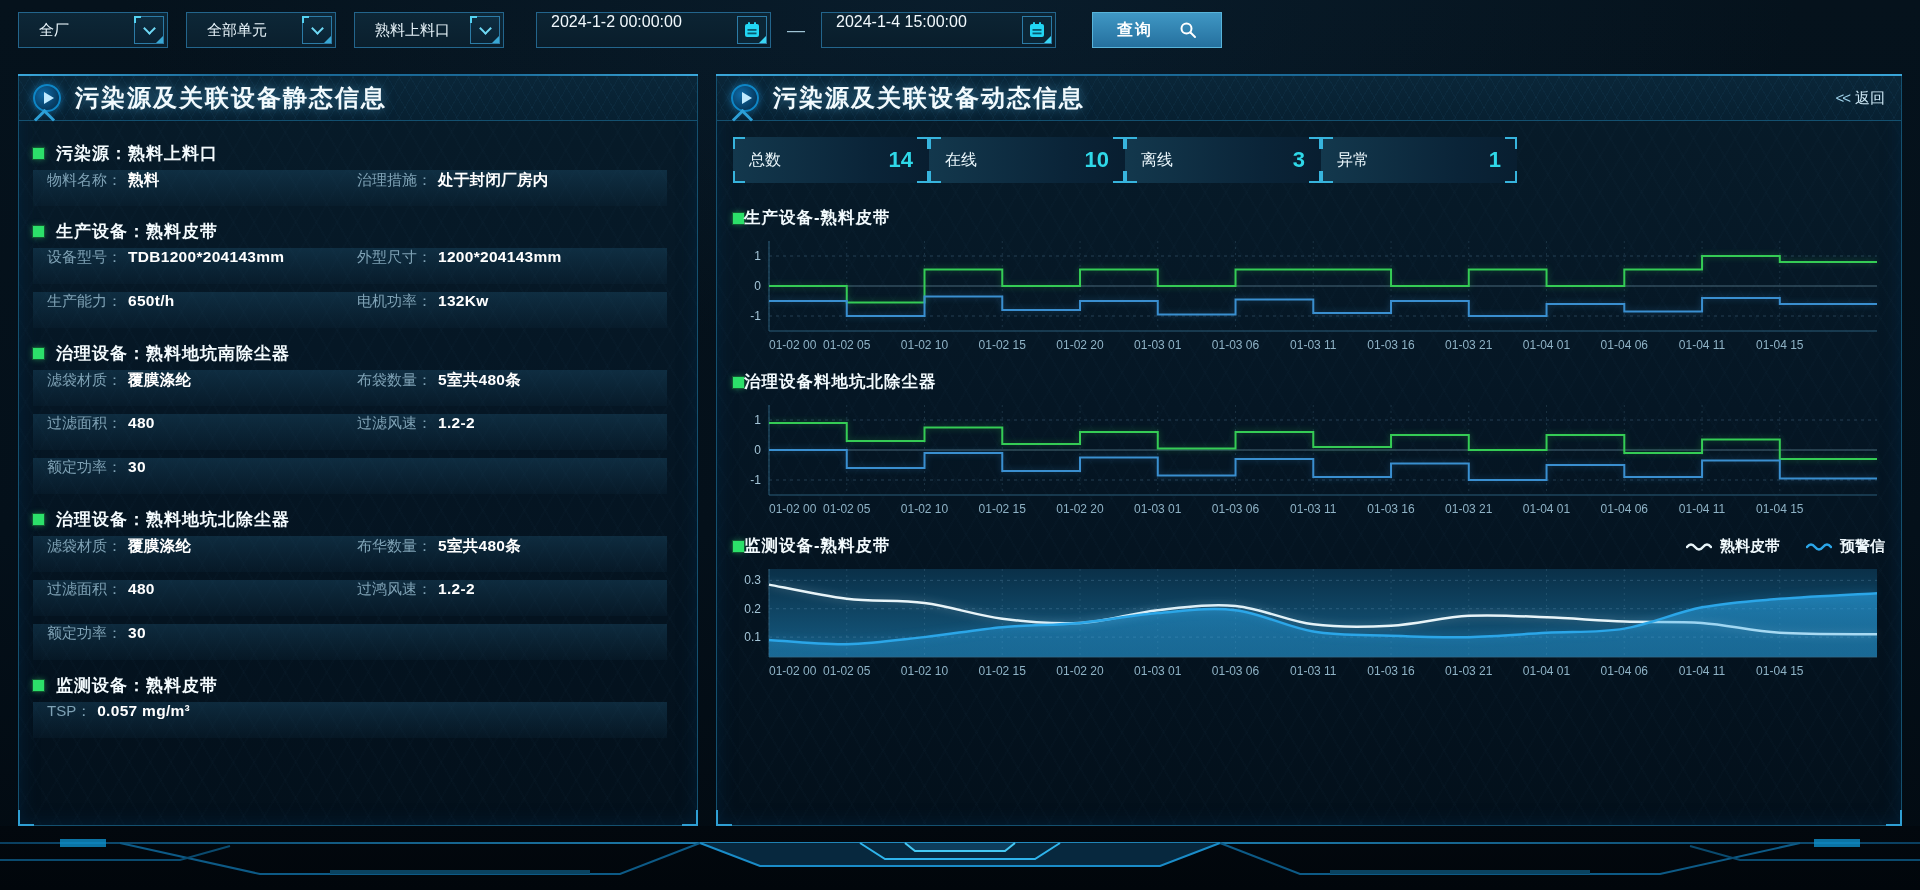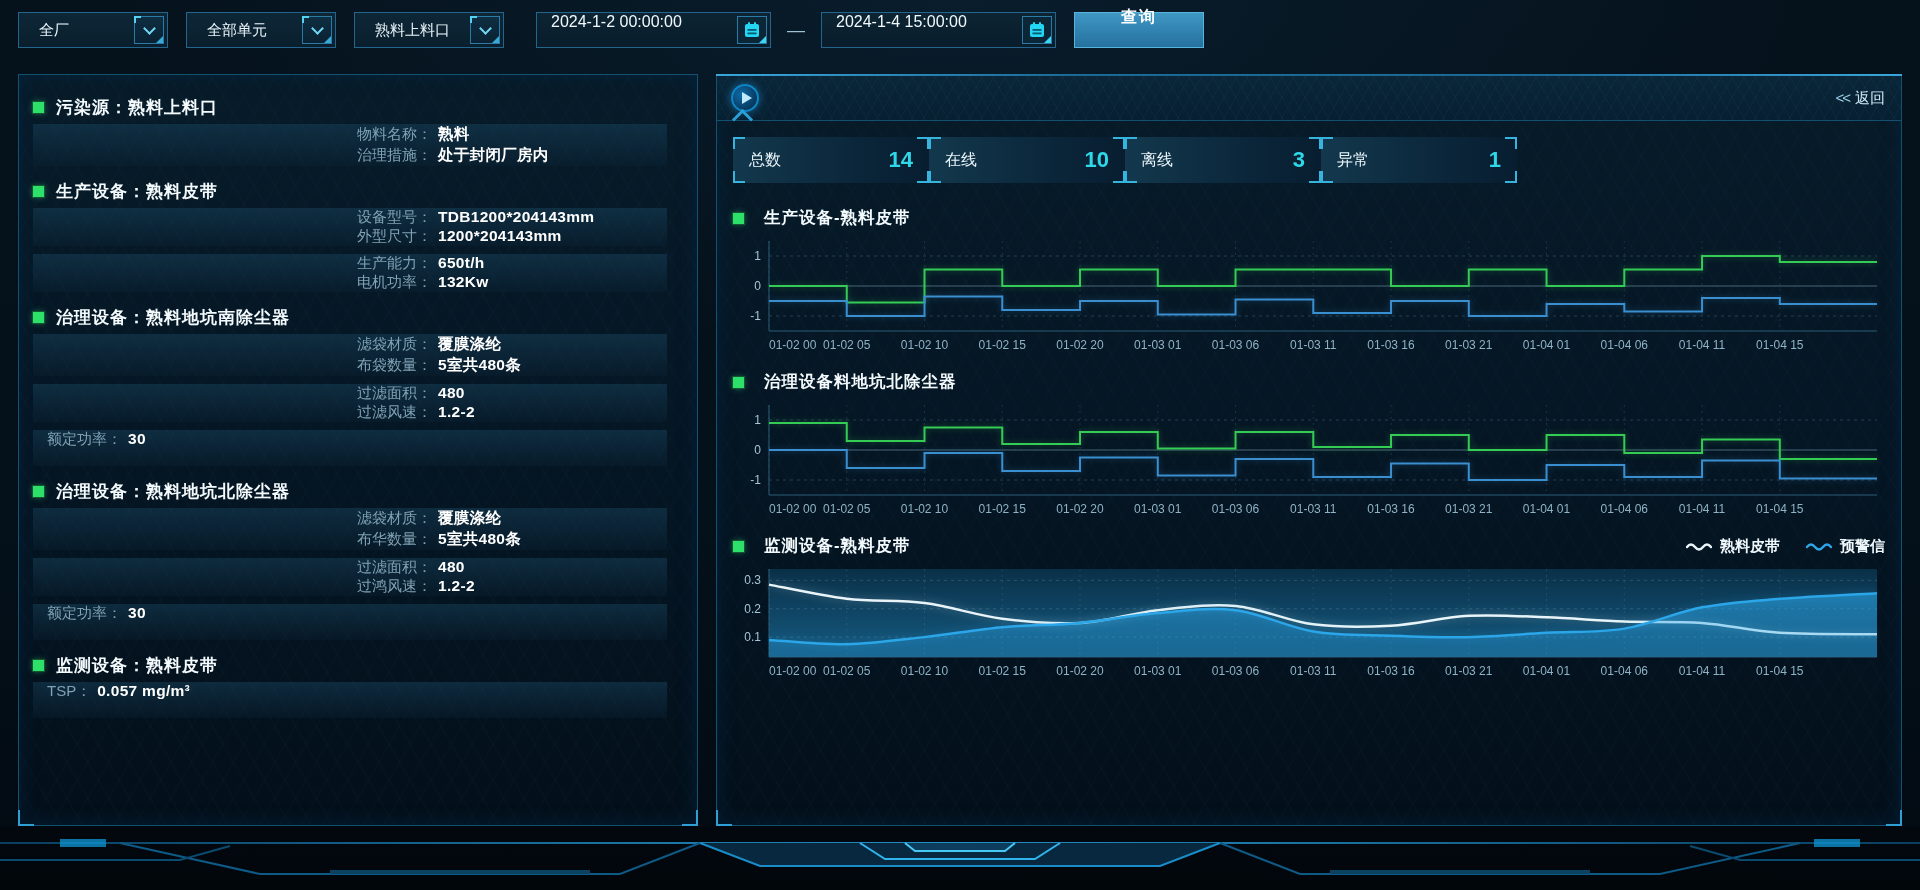--- a/index.html
+++ b/index.html
@@ -75,43 +75,43 @@
   .panel-title { font-size:24px; font-weight:bold; color:#f2fafd; letter-spacing:2px;
     text-shadow:0 0 12px rgba(90,190,240,.55); }
   .back-link { position:absolute; right:16px; top:14px; font-size:15px; color:#cfe9f6; cursor:pointer; }
   .back-link .dbl-chev { color:#9fd2ea; letter-spacing:-2px; margin-right:6px; }
 
   
   .static-body { padding:12px 30px 0 14px; }
   .sec-heading { display:flex; align-items:center; gap:12px; height:34px; margin-top:3px;
     font-size:17px; font-weight:bold; color:#f4fbfe; letter-spacing:1px; }
   .bullet { width:11px; height:11px; background:#2ce06a; box-shadow:0 0 0 1px rgba(20,90,50,.9), 0 0 6px rgba(60,230,130,.5); flex:none; }
-  .info-row { display:flex; min-height:36px; align-items:flex-end; margin:0 0 8px 0; padding:0 0 0 14px;
-    background:linear-gradient(180deg, rgba(26,72,99,.45), rgba(14,42,62,.22));flex-direction:column; }
+  .info-row { display:flex; min-height:36px; align-items:flex-start; margin:0 0 8px 0; padding:0 0 0 14px;
+    background:linear-gradient(180deg, rgba(26,72,99,.45), rgba(14,42,62,.22)); }
   .cell { display:flex; align-items:baseline; width:50%; }
   .cell.full { width:100%; }
   .cell .lbl { color:#7fa2b5; font-size:15px; }
   .cell .val { color:#ffffff; font-size:15.5px; font-weight:bold; margin-left:6px; letter-spacing:.3px; }
 
   
   .dyn-body { padding:16px 16px 0 16px; position:relative; }
   .stats-row { display:flex; margin-bottom:20px; }
   .stat-card { position:relative; width:196px; height:46px; display:flex; align-items:center;
     justify-content:space-between; padding:0 16px;
     background:linear-gradient(90deg,#13384d 0%, #0a2438 70%, #081e30 100%); }
   .stat-card i { position:absolute; width:12px; height:12px; border-color:#37b4dd; border-style:solid; border-width:0; }
   .stat-card i.tl { left:0; top:0; border-left-width:2px; border-top-width:2px; }
   .stat-card i.tr { right:0; top:0; border-right-width:2px; border-top-width:2px; }
   .stat-card i.bl { left:0; bottom:0; border-left-width:2px; border-bottom-width:2px; }
   .stat-card i.br { right:0; bottom:0; border-right-width:2px; border-bottom-width:2px; }
   .stat-label { font-size:16px; color:#e9f5fa; }
   .stat-value { font-size:22px; font-weight:bold; color:#2fd8e8;text-align:right; }
 
   .chart-block { margin-bottom:10px; }
-  .chart-title-row { display:flex; align-items:center; gap:20px; height:30px; margin-bottom:2px; }
+  .chart-title-row { display:flex; align-items:center; gap:0; height:30px; margin-bottom:2px; }
   .chart-title { font-size:16.5px; font-weight:bold; color:#f2fafd; letter-spacing:1px; }
   .legend { margin-left:auto; display:flex; gap:26px; align-items:center; }
   .legend-item { display:flex; align-items:center; gap:8px; font-size:15px; font-weight:bold; color:#eef7fb; cursor:pointer; }
   svg.plot { display:block; }
 
   
   .bottom-deco { position:absolute; left:0; bottom:0; width:1920px; height:64px;
     background:linear-gradient(180deg,#02080e,#01060b); }
 </style>
 </head>
@@ -154,32 +154,36 @@
     <span class="cal-btn">
       <svg width="18" height="18" viewBox="0 0 18 18">
         <rect x="2" y="3" width="14" height="13" rx="2" fill="#22d6f4"></rect>
         <rect x="4.5" y="8" width="9" height="1.8" fill="#075a70"></rect>
         <rect x="4.5" y="11.5" width="9" height="1.8" fill="#075a70"></rect>
         <rect x="5" y="1" width="2" height="4" rx="1" fill="#22d6f4"></rect>
         <rect x="11" y="1" width="2" height="4" rx="1" fill="#22d6f4"></rect>
       </svg>
     </span>
   </div>
-  <button class="query-btn" style="flex-direction:column;">
+  <button class="query-btn" style="margin-left:18px;">
     <span>查询</span>
     <svg width="18" height="18" viewBox="0 0 18 18">
       <circle cx="7.5" cy="7.5" r="5" fill="none" stroke="#ffffff" stroke-width="2"></circle>
       <line x1="11.5" y1="11.5" x2="16" y2="16" stroke="#ffffff" stroke-width="2" stroke-linecap="round"></line>
     </svg>
   </button>
 </div>
 
 <div class="main">
 
   <div class="panel panel-left">
+    <div class="panel-header">
+      <span class="play-badge"></span>
+      <span class="panel-title">污染源及关联设备静态信息</span>
+    </div>
     <div class="static-body" id="static-sections">
         <div class="sec-heading">
           <span class="bullet"></span>
           <span>污染源：熟料上料口</span>
         </div>
         <div class="info-row">
           <div class="cell">
             <span class="lbl">物料名称：</span>
             <span class="val">熟料</span>
           </div>
@@ -281,20 +285,21 @@
             <span class="lbl">TSP：</span>
             <span class="val">0.057 mg/m³</span>
           </div>
         </div>
       </div>
   </div>
 
   <div class="panel panel-right">
     <div class="panel-header">
       <span class="play-badge"></span>
+      <span class="panel-title">污染源及关联设备动态信息</span>
       <span class="back-link">
         <span class="dbl-chev">&lt;&lt;</span><span>返回</span>
       </span>
     </div>
     <div class="dyn-body">
       <div class="stats-row" id="stats-row">
           <div class="stat-card">
             <i class="tl"></i>
             <i class="tr"></i>
             <i class="bl"></i>

